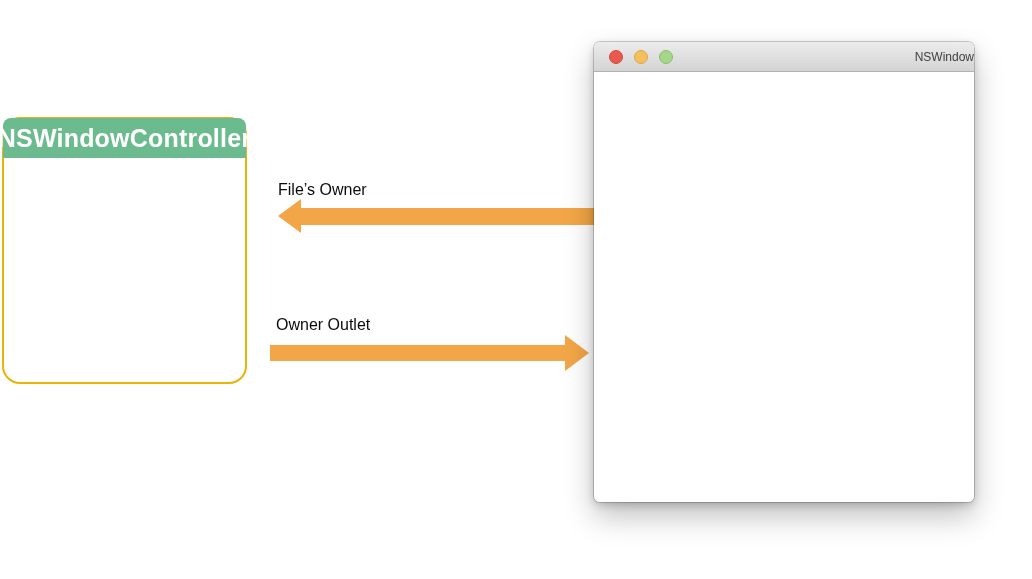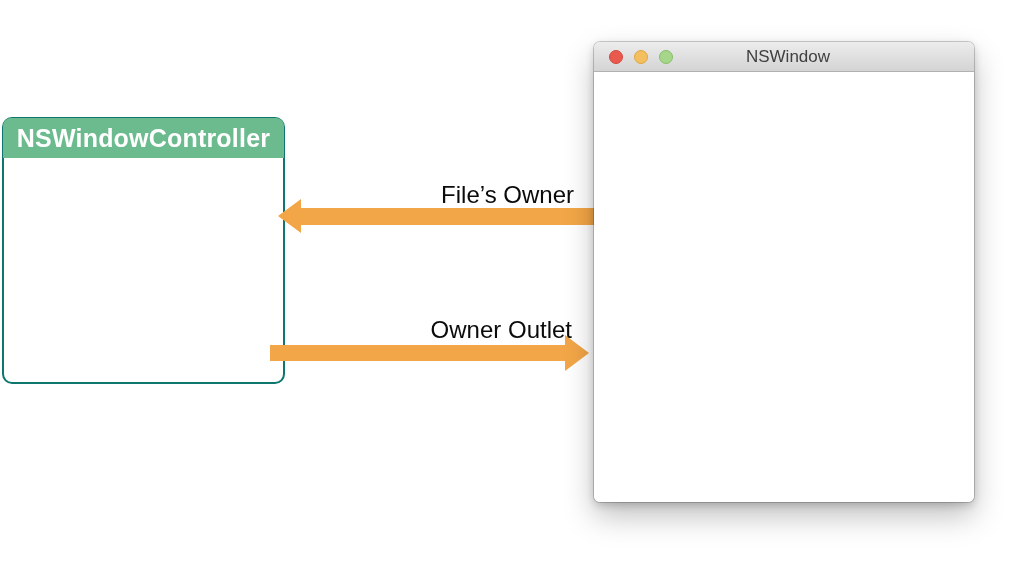--- a/index.html
+++ b/index.html
@@ -14,26 +14,26 @@
     height: 579px;
     background: #ffffff;
     overflow: hidden;
   }
 
   
   .controller-box {
     position: absolute;
     left: 2px;
     top: 117px;
-    width: 283px;
+    width: 245px;
     height: 267px;
     box-sizing: border-box;
     background: #ffffff;
-    border: 2px solid #0f766e;
-    border-radius: 10px;
+    border: 2px solid #eab308;
+    border-radius: 18px;
     z-index: 1;
   }
   .controller-header {
     height: 40px;
     margin: -1px -1px 0 -1px;
     background: #6cbb8e;
     border-radius: 8px 8px 0 0;
     display: flex;
     align-items: center;
     justify-content: center;
@@ -81,22 +81,22 @@
     top: 335px;
     border-top: 18px solid transparent;
     border-bottom: 18px solid transparent;
     border-left: 24px solid #f2a647;
   }
 
   
   .conn-label {
     position: absolute;
     width: 296px;
-    text-align: right;
-    font-size: 24px;
+    text-align: left;
+    font-size: 16px;
     color: #0b0b0b;
     z-index: 3;
     white-space: nowrap;
   }
   .label-files-owner { left: 278px; top: 181px; }
   .label-window-outlet { left: 276px; top: 316px; }
 
   
   .mac-window {
     position: absolute;
@@ -134,22 +134,22 @@
     box-sizing: border-box;
     cursor: default;
   }
   .light-close    { background: #e9594e; border: 1px solid #d3493f; }
   .light-minimize { background: #f4bf5e; border: 1px solid #dfa743; }
   .light-zoom     { background: #a5d68a; border: 1px solid #88bf69; }
   .window-title {
     position: absolute;
     left: 8px;
     right: 0;
-    text-align: center;
-    font-size: 17px;
+    text-align: right;
+    font-size: 12px;
     color: #404040;
     z-index: 1;
   }
   .window-content {
     height: 430px;
     background: #ffffff;
     border-radius: 0 0 6px 6px;
   }
 </style>
 </head>

